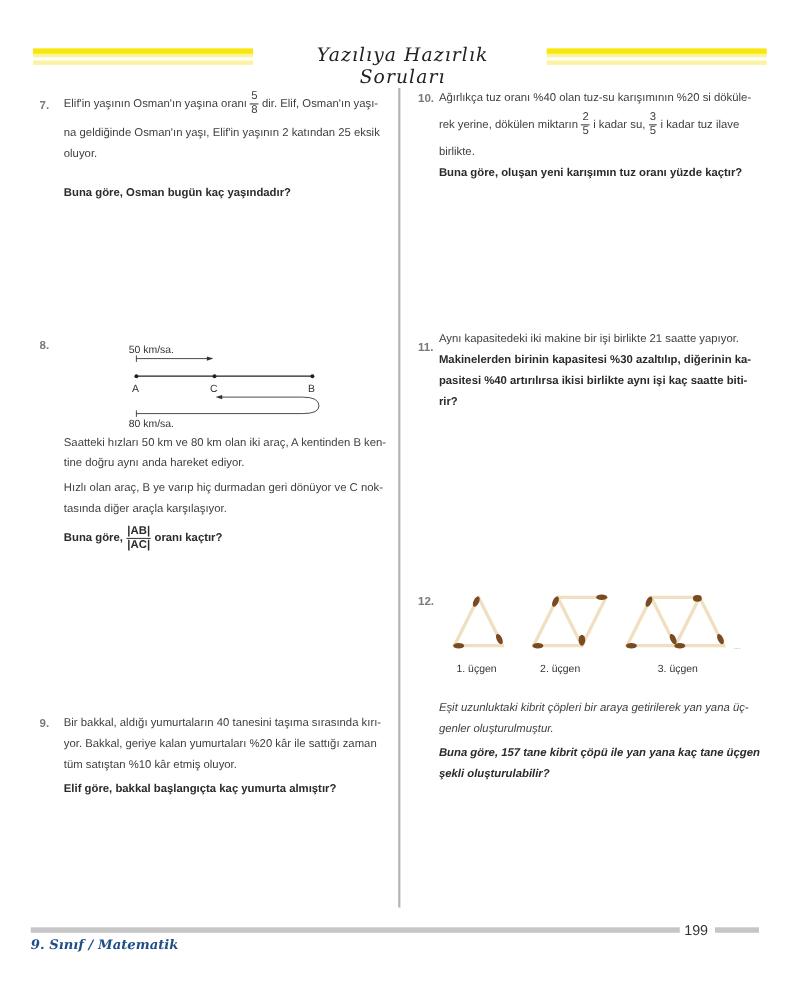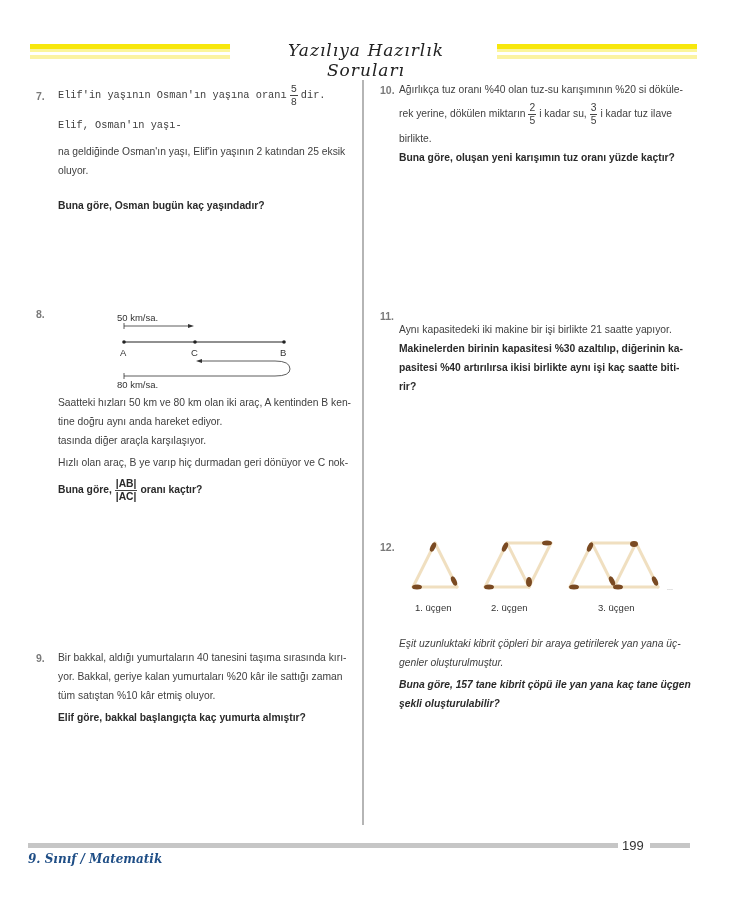--- a/index.html
+++ b/index.html
@@ -41,21 +41,21 @@
   <div class="s1"></div>
     <div class="s2"></div>
     <div class="s3"></div>
 </div>
 <div class="header-title">Yazılıya Hazırlık Soruları</div>
 
 <div class="divider"></div>
 
 <div class="num" style="left:36px; top:90px;">7.</div>
 <div class="q txt" style="left:58px; top:80px; width:295px;">
-  <p style="line-height:30px;font-family:Liberation Mono, monospace;"><span>Elif'in yaşının Osman'ın yaşına oranı</span><span class="frac"><span class="n">5</span><span class="d">8</span></span><span>dir. Elif, Osman'ın yaşı-</span></p>
+  <p style="line-height:30px;"><span>Elif'in yaşının Osman'ın yaşına oranı</span><span class="frac"><span class="n">5</span><span class="d">8</span></span><span>dir. Elif, Osman'ın yaşı-</span></p>
   <p style="margin-top:2px;">na geldiğinde Osman'ın yaşı, Elif'in yaşının 2 katından 25 eksik</p>
   <p>oluyor.</p>
   <p class="bold" style="margin-top:16px;">Buna göre, Osman bugün kaç yaşındadır?</p>
 </div>
 
 <div class="num" style="left:36px; top:308px;">8.</div>
 <svg class="abs" style="left:110px; top:308px;" width="200" height="82" viewBox="0 0 200 82">
   <text x="7" y="13" font-size="9.5" fill="#333">50 km/sa.</text>
   <line x1="14" y1="15" x2="14" y2="21" stroke="#333" stroke-width="0.8"></line>
   <line x1="14" y1="18" x2="80" y2="18" stroke="#333" stroke-width="0.8"></line>
@@ -68,43 +68,43 @@
   <text x="81" y="48" font-size="9.5" fill="#333">C</text>
   <text x="170" y="48" font-size="9.5" fill="#333">B</text>
   <path d="M 14 68 L 165 68 Q 180 68 180 61 Q 180 53 165 53 L 90 53" fill="none" stroke="#333" stroke-width="0.8"></path>
   <polygon points="86,53 92,51 92,55" fill="#333"></polygon>
   <line x1="14" y1="65" x2="14" y2="71" stroke="#333" stroke-width="0.8"></line>
   <text x="7" y="80" font-size="9.5" fill="#333">80 km/sa.</text>
 </svg>
 <div class="q txt" style="left:58px; top:393px; width:295px;">
   <p>Saatteki hızları 50 km ve 80 km olan iki araç, A kentinden B ken-</p>
   <p>tine doğru aynı anda hareket ediyor.</p>
+  <p style="margin-top:3px;">Hızlı olan araç, B ye varıp hiç durmadan geri dönüyor ve C nok-</p>
   <p>tasında diğer araçla karşılaşıyor.</p>
-  <p style="margin-top:3px;">Hızlı olan araç, B ye varıp hiç durmadan geri dönüyor ve C nok-</p>
   <p class="bold" style="margin-top:2px; line-height:32px;"><span>Buna göre,</span><span class="frac" style="font-weight:bold;"><span class="n">|AB|</span><span class="d">|AC|</span></span><span>oranı kaçtır?</span></p>
 </div>
 
 <div class="num" style="left:36px; top:652px;">9.</div>
 <div class="q txt" style="left:58px; top:648px; width:295px;">
   <p>Bir bakkal, aldığı yumurtaların 40 tanesini taşıma sırasında kırı-</p>
   <p>yor. Bakkal, geriye kalan yumurtaları %20 kâr ile sattığı zaman</p>
   <p>tüm satıştan %10 kâr etmiş oluyor.</p>
   <p class="bold" style="margin-top:3px;">Elif göre, bakkal başlangıçta kaç yumurta almıştır?</p>
 </div>
 
 <div class="num" style="left:380px; top:84px;">10.</div>
 <div class="q txt" style="left:399px; top:80px; width:300px;">
   <p>Ağırlıkça tuz oranı %40 olan tuz-su karışımının %20 si döküle-</p>
   <p style="line-height:30px;"><span>rek yerine, dökülen miktarın</span><span class="frac"><span class="n">2</span><span class="d">5</span></span><span>i kadar su,</span><span class="frac"><span class="n">3</span><span class="d">5</span></span><span>i kadar tuz ilave</span></p>
   <p>birlikte.</p>
   <p class="bold">Buna göre, oluşan yeni karışımın tuz oranı yüzde kaçtır?</p>
 </div>
 
 <div class="num" style="left:380px; top:310px;">11.</div>
-<div class="q txt" style="left:399px; top:320px; width:300px;">
+<div class="q txt" style="left:399px; top:299px; width:300px;">
   <p>Aynı kapasitedeki iki makine bir işi birlikte 21 saatte yapıyor.</p>
   <p class="bold">Makinelerden birinin kapasitesi %30 azaltılıp, diğerinin ka-</p>
   <p class="bold">pasitesi %40 artırılırsa ikisi birlikte aynı işi kaç saatte biti-</p>
   <p class="bold">rir?</p>
 </div>
 
 <div class="num" style="left:380px; top:541px;text-align:center;">12.</div>
 <svg class="abs" style="left:405px; top:537px;" width="290" height="80" viewBox="0 0 290 80">
   <g stroke="#f0dfc0" stroke-width="3" stroke-linecap="round" fill="none">
 

